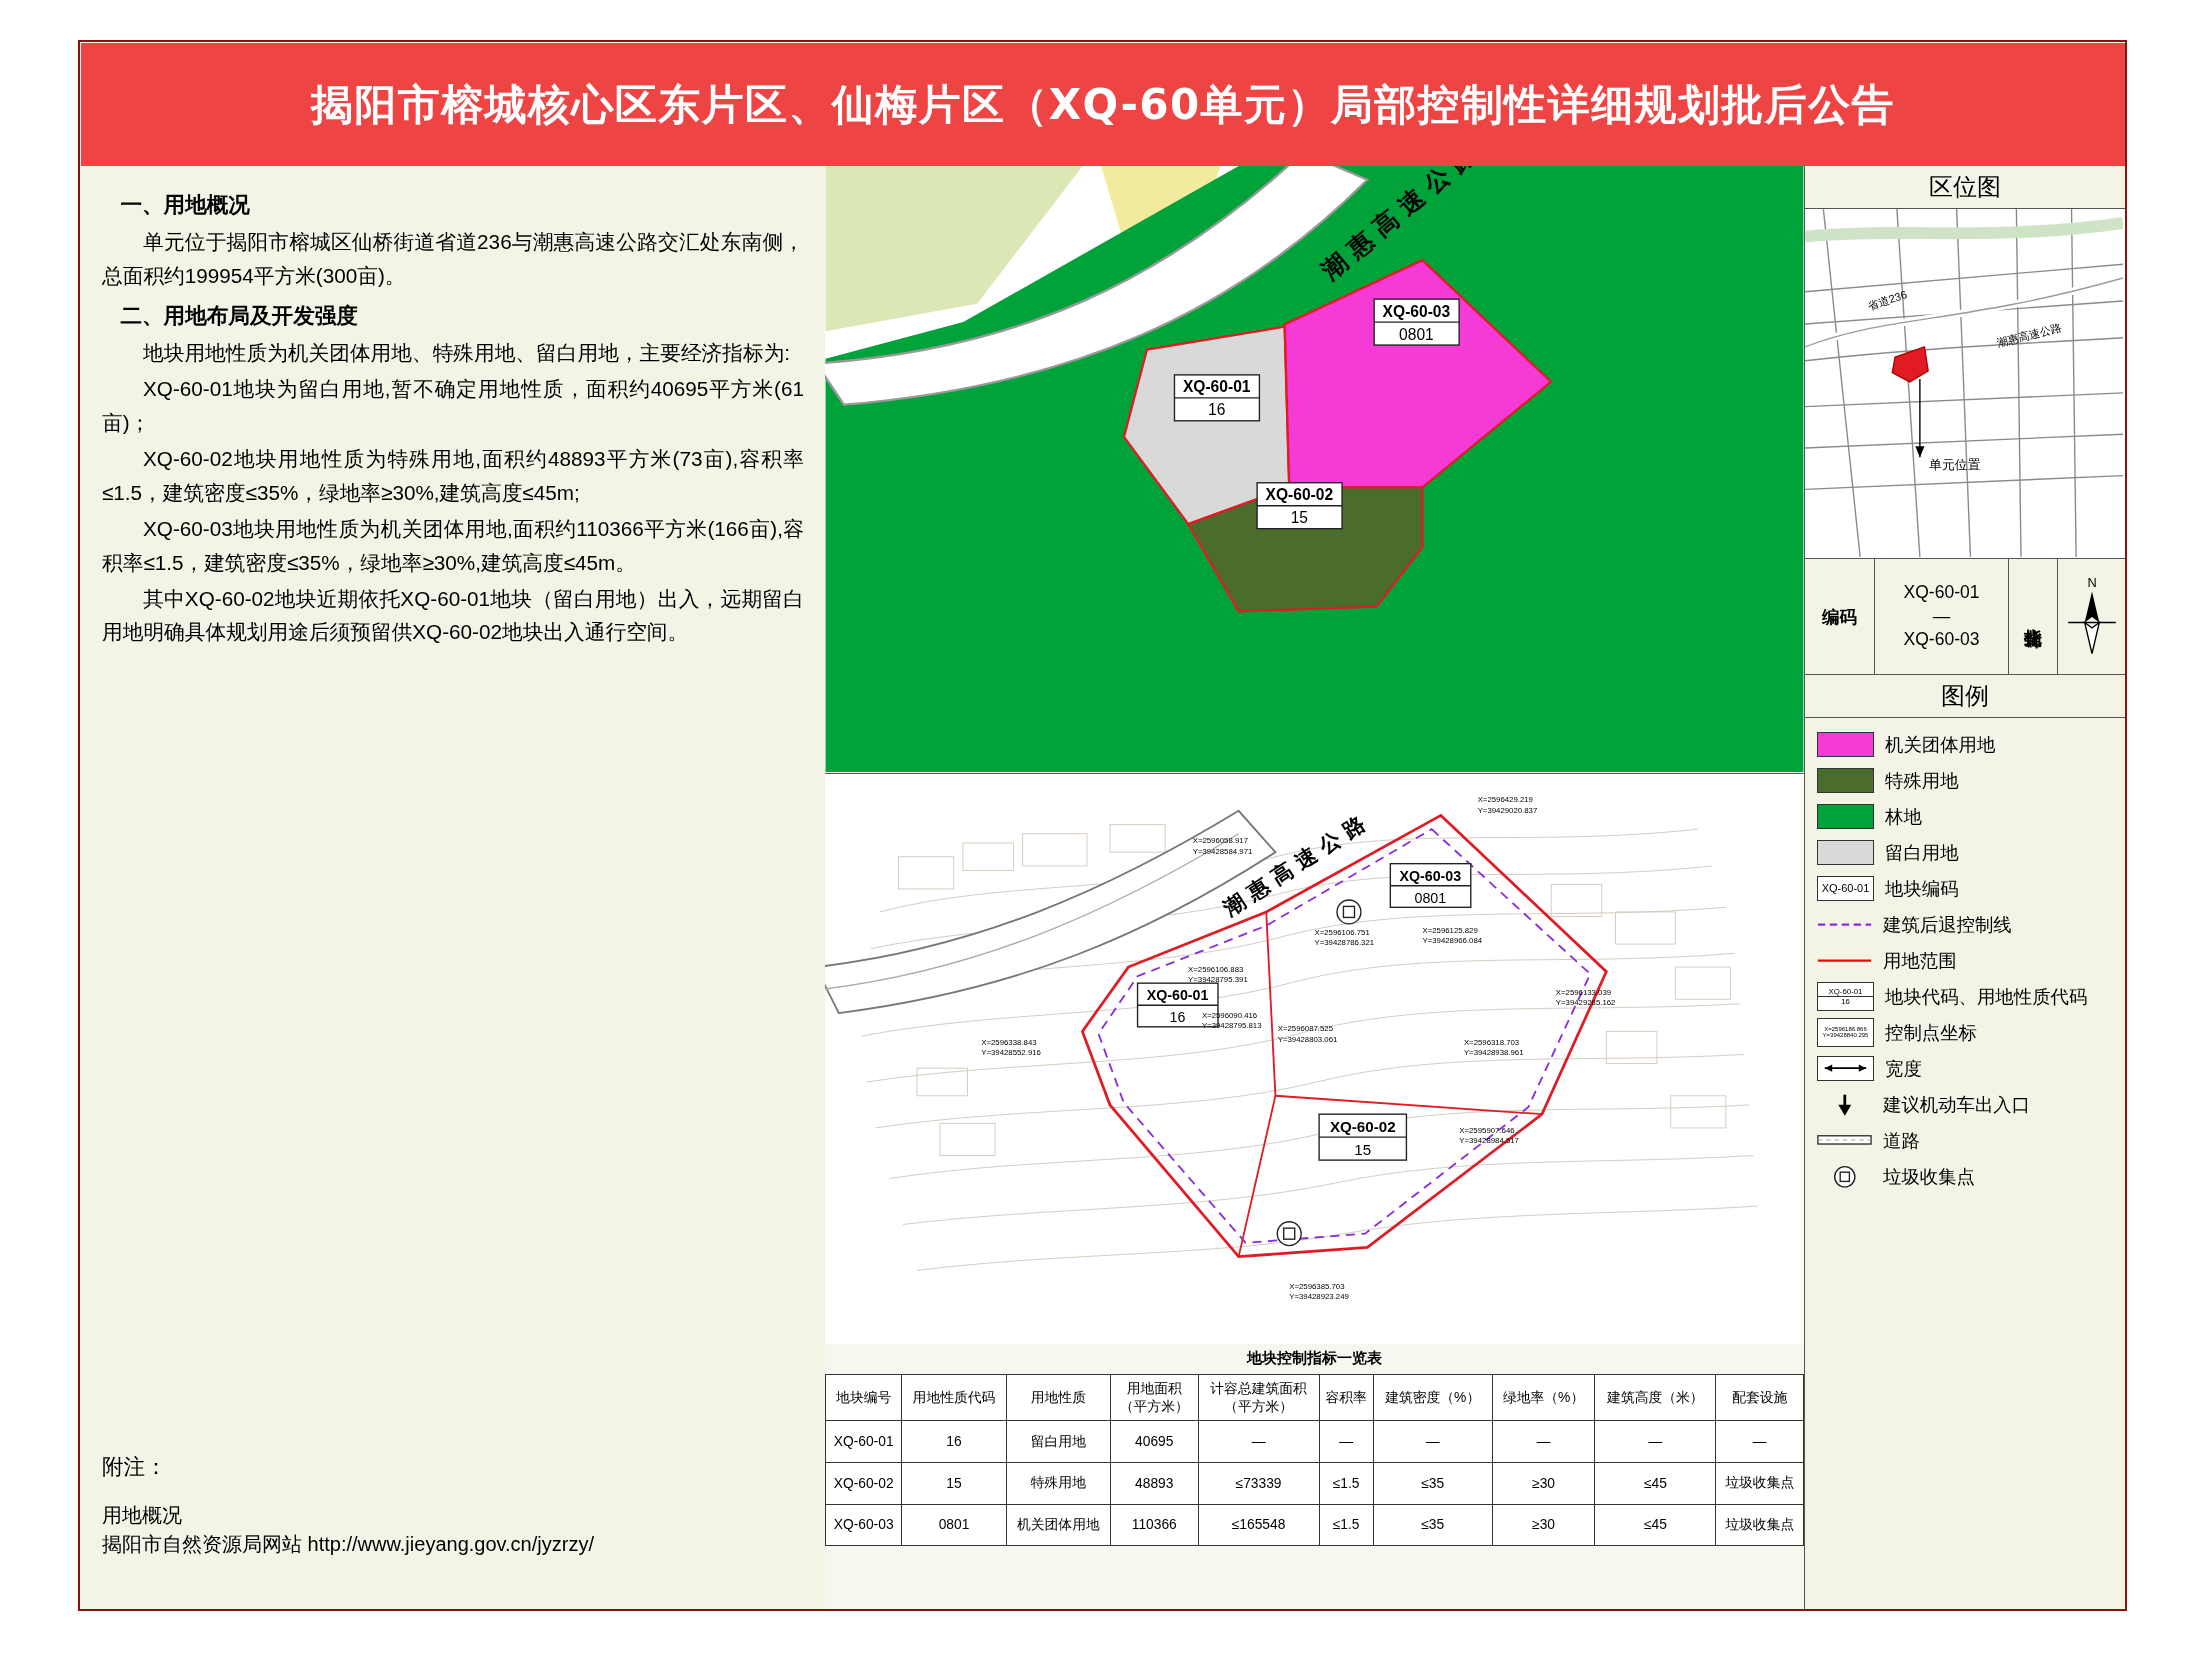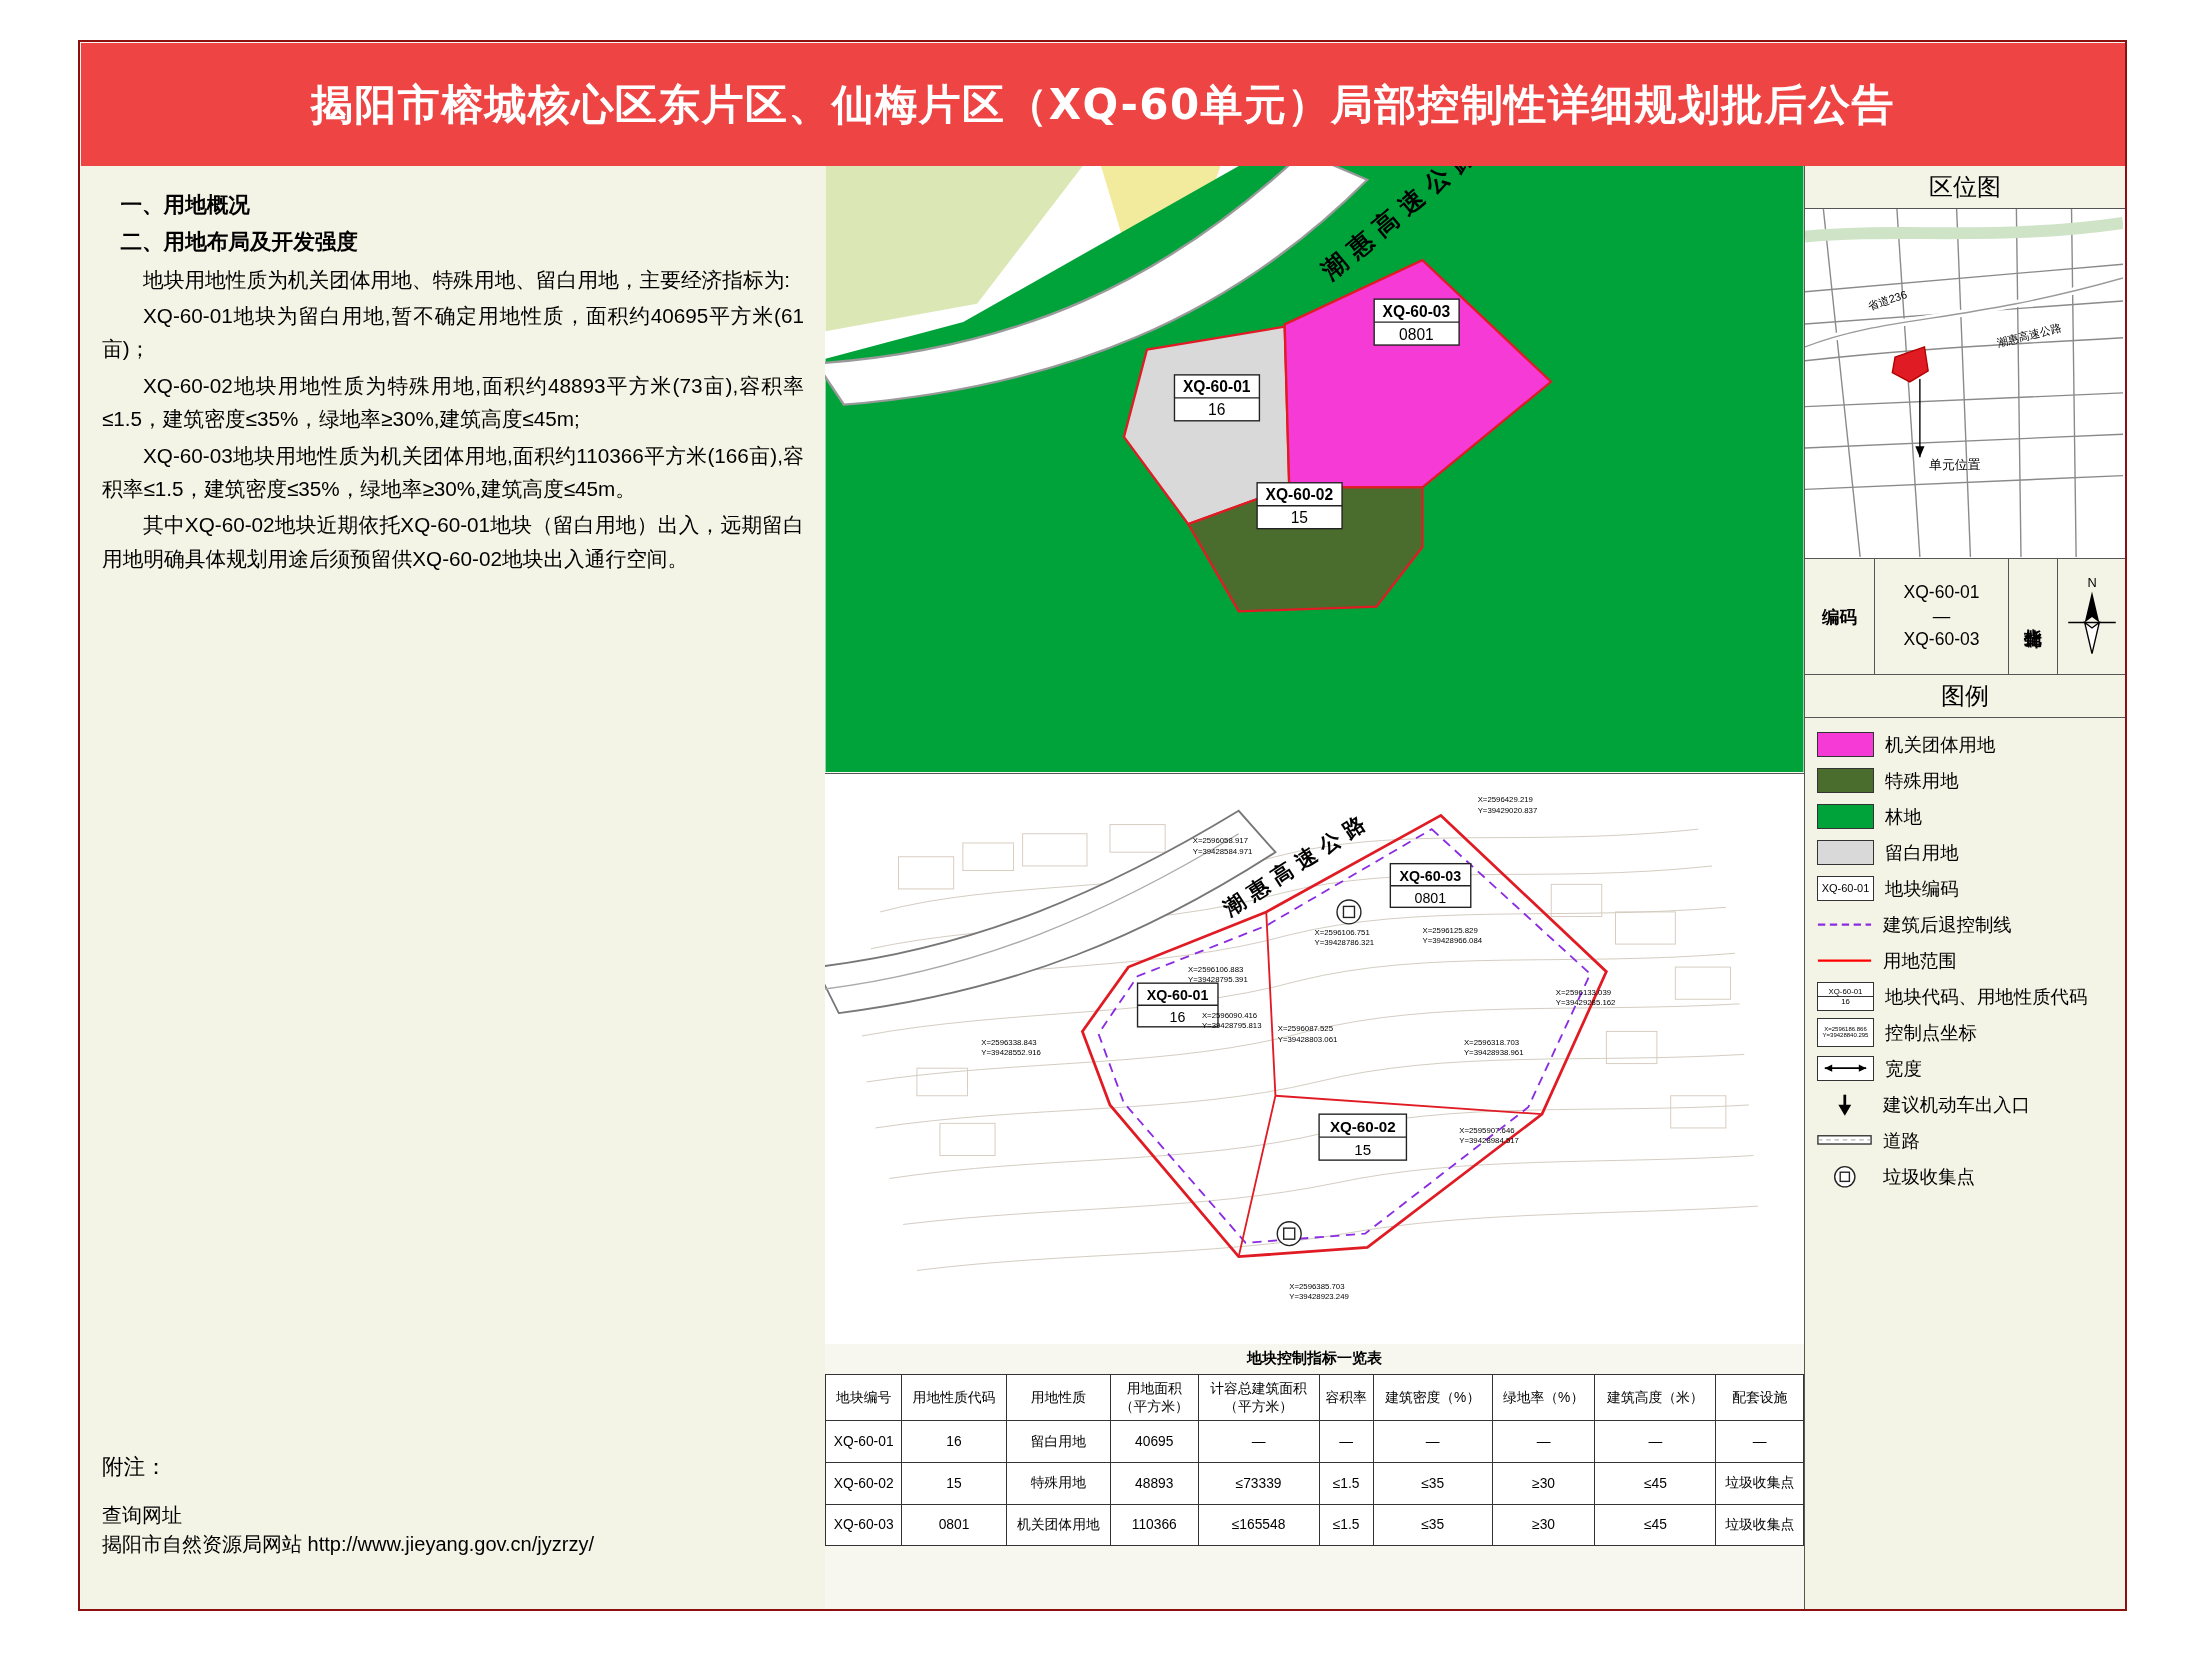--- a/index.html
+++ b/index.html
@@ -88,31 +88,32 @@
 <div class="page">
 
   <div class="frame"></div>
 
   <div class="title-bar">
     <div class="t">揭阳市榕城核心区东片区、仙梅片区（XQ-60单元）局部控制性详细规划批后公告</div>
   </div>
 
   <div class="left-col">
     <div class="h2">一、用地概况</div>
+    <div class="p">单元位于揭阳市榕城区仙桥街道省道236与潮惠高速公路交汇处东南侧，总面积约199954平方米(300亩)。</div>
     <div class="h2">二、用地布局及开发强度</div>
     <div class="p">地块用地性质为机关团体用地、特殊用地、留白用地，主要经济指标为:</div>
     <div class="p">XQ-60-01地块为留白用地,暂不确定用地性质，面积约40695平方米(61亩)；</div>
     <div class="p">XQ-60-02地块用地性质为特殊用地,面积约48893平方米(73亩),容积率≤1.5，建筑密度≤35%，绿地率≥30%,建筑高度≤45m;</div>
     <div class="p">XQ-60-03地块用地性质为机关团体用地,面积约110366平方米(166亩),容积率≤1.5，建筑密度≤35%，绿地率≥30%,建筑高度≤45m。</div>
     <div class="p">其中XQ-60-02地块近期依托XQ-60-01地块（留白用地）出入，远期留白用地明确具体规划用途后须预留供XQ-60-02地块出入通行空间。</div>
   </div>
 
   <div class="note-block">
     <div class="note-title">附注：</div>
-    <div class="note-line">查询网址</div>
+    <div class="note-line">用地概况</div>
     <div class="note-line">揭阳市自然资源局网站  http://www.jieyang.gov.cn/jyzrzy/</div>
   </div>
 
   <div class="plan-top">
     <svg width="979" height="606" viewBox="0 0 2130 1320">
       <rect x="0" y="0" width="2130" height="1320" fill="#ffffff"></rect>
 
       <path d="M0,0 L560,0 L330,300 L0,360 Z" fill="#dbe8b6"></path>
       <path d="M600,0 L860,0 L820,120 L660,200 Z" fill="#f2ea9c"></path>
       <path d="M900,0 L2130,0 L2130,1320 L0,1320 L0,420 L300,340 Z" fill="#00a33a"></path>

